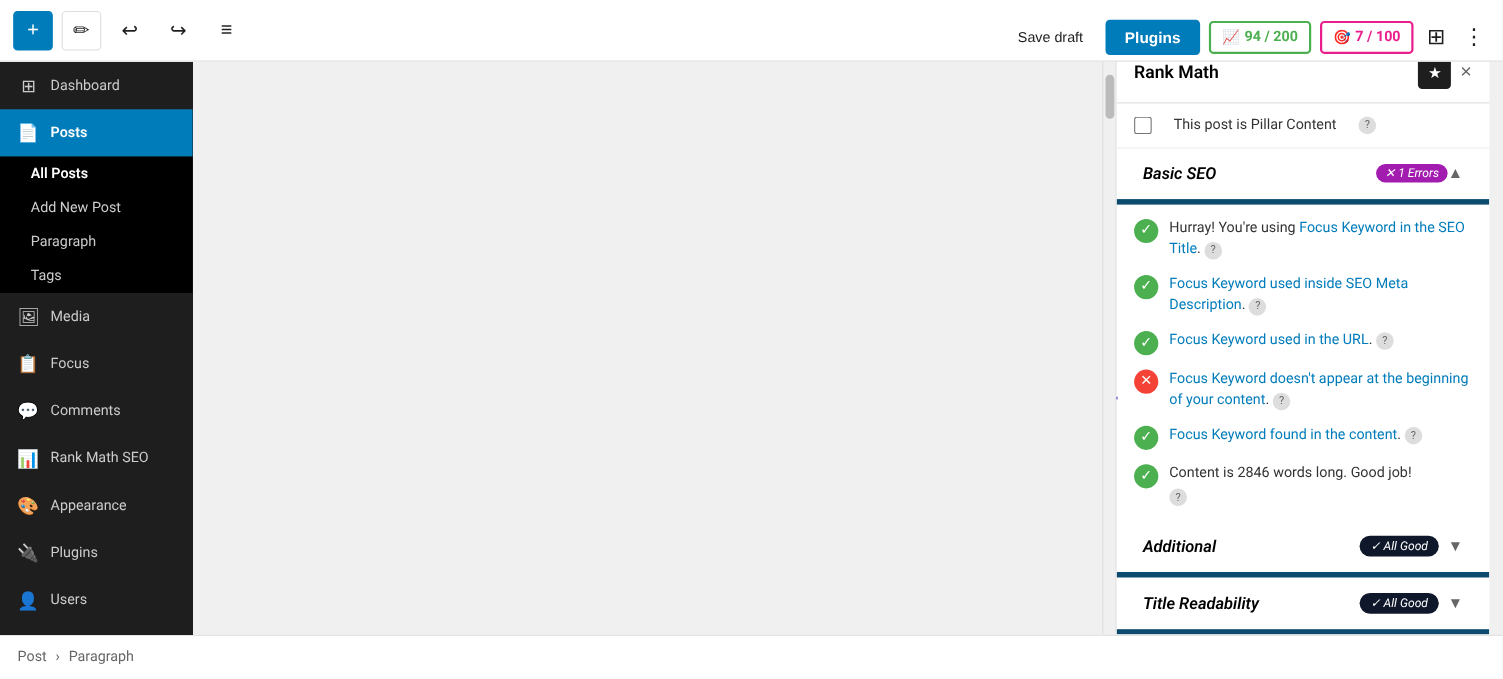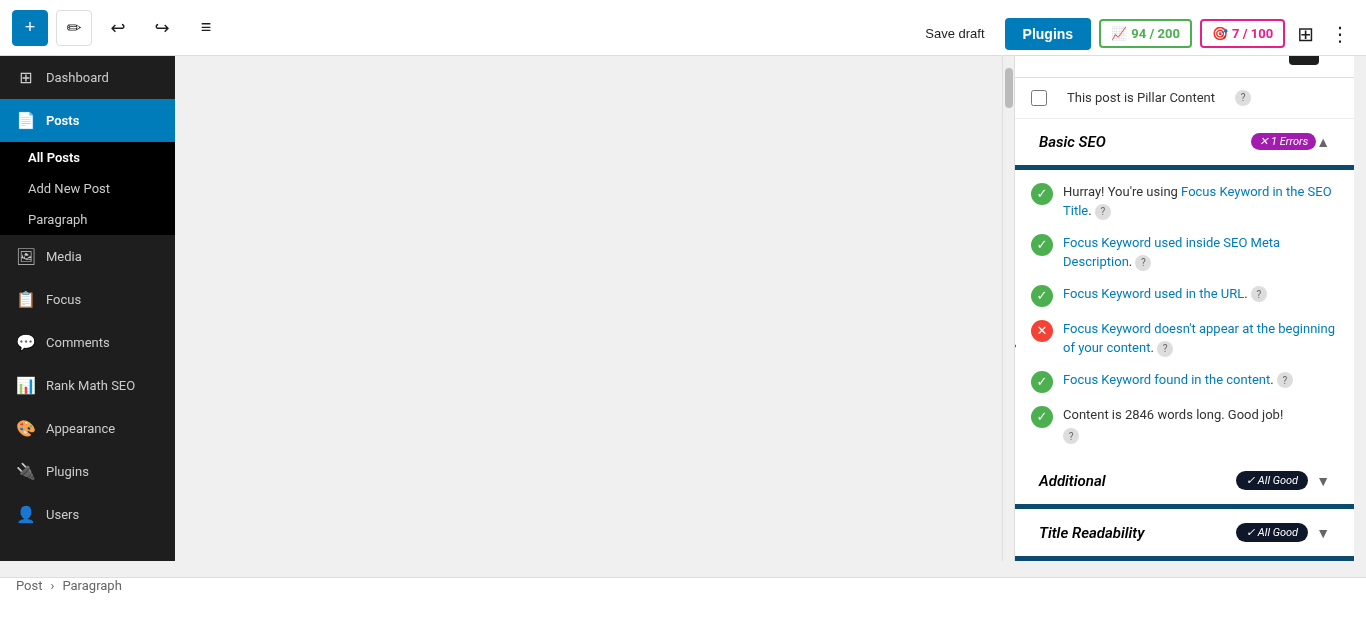--- a/index.html
+++ b/index.html
@@ -75,21 +75,21 @@
     
     .check-list { padding: 12px 16px; display: flex; flex-direction: column; gap: 12px; }
     .check-item { display: flex; align-items: flex-start; gap: 10px; font-size: 13px; color: #333; line-height: 1.5; }
     .check-icon { width: 22px; height: 22px; border-radius: 50%; display: flex; align-items: center; justify-content: center; font-size: 13px; flex-shrink: 0; margin-top: 1px; }
     .check-icon.success { background: #4caf50; color: #fff; }
     .check-icon.error { background: #f44336; color: #fff; }
     .check-text a, .check-text .link { color: #007cba; text-decoration: none; }
     .check-text { flex: 1; }
     
     
-    .breadcrumb { height: 40px; background: #fff; border-top: 1px solid #ddd; display: flex; align-items: flex-start; padding: 0 16px; gap: 8px; font-size: 13px; color: #666; margin-top: 16px; }
+    .breadcrumb { height: 40px; background: #fff; border-top: 1px solid #ddd; display: flex; align-items: center; padding: 0 16px; gap: 8px; font-size: 13px; color: #666; }
 
     
     .panel-scroll::-webkit-scrollbar { width: 6px; }
     .panel-scroll::-webkit-scrollbar-thumb { background: #ccc; border-radius: 3px; }
 
     
     .outer-scroll { width: 12px; background: #f0f0f1; border-left: 1px solid #ddd; display: flex; flex-direction: column; align-items: center; padding: 4px 0; }
     .scroll-thumb { width: 8px; height: 40px; background: #bbb; border-radius: 4px; margin-top: 8px; }
 
     
@@ -135,20 +135,23 @@
     <div class="sidebar-submenu">
       <div class="sidebar-item" style="color:#fff;font-weight:600;">
         <span>All Posts</span>
       </div>
       <div class="sidebar-item">
         <span>Add New Post</span>
       </div>
       <div class="sidebar-item">
         <span>Paragraph</span>
       </div>
+      <div class="sidebar-item">
+        <span>Tags</span>
+      </div>
     </div>
     <div class="sidebar-item">
       <span class="sidebar-icon">🖼</span>
       <span>Media</span>
     </div>
     <div class="sidebar-item">
       <span class="sidebar-icon">📋</span>
       <span>Focus</span>
     </div>
     <div class="sidebar-item">

